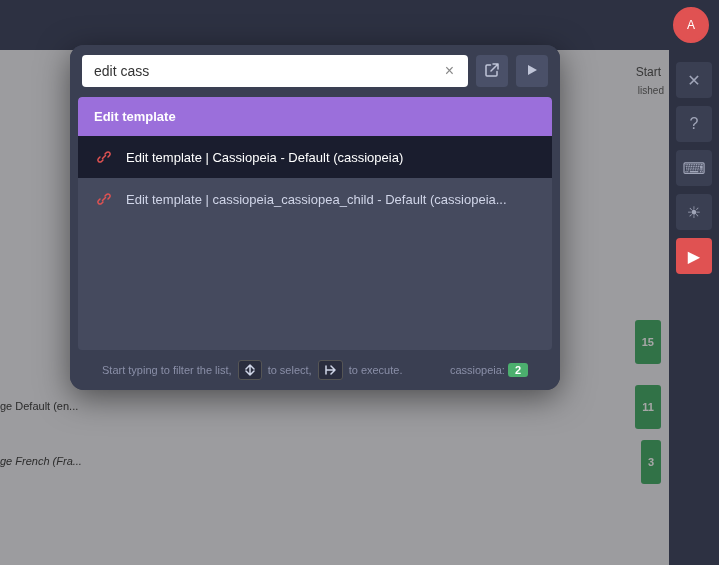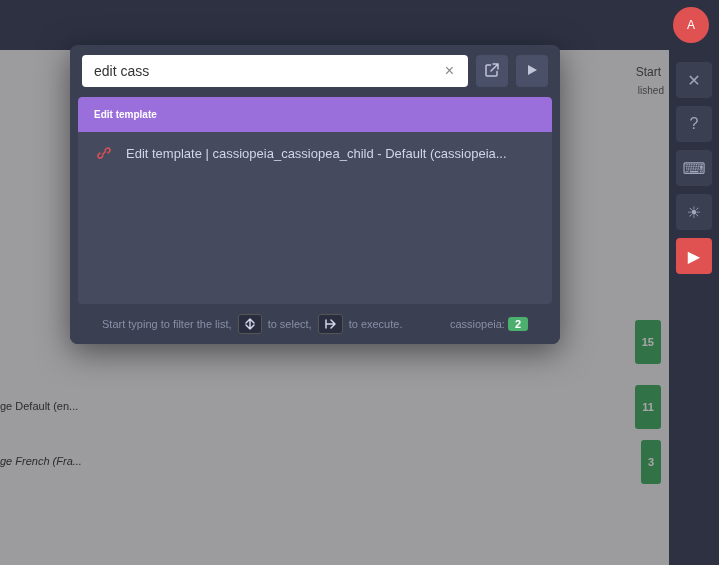--- a/index.html
+++ b/index.html
@@ -114,21 +114,21 @@
       z-index: 10;
     }
 
     
     .command-palette {
       position: absolute;
       top: 45px;
       left: 70px;
       width: 490px;
       background: #3a3f52;
-      border-radius: 8px;
+      border-radius: 14px;
       box-shadow: 0 8px 32px rgba(0,0,0,0.5);
       z-index: 20;
       overflow: hidden;
     }
 
     
     .search-bar {
       display: flex;
       align-items: center;
       padding: 10px 12px;
@@ -184,21 +184,21 @@
       background: #454a5e;
       margin: 0 8px;
       border-radius: 4px;
       overflow: hidden;
     }
 
     
     .category-header {
       background: #9b6fdb;
       padding: 12px 16px;
-      font-size: 10px;
+      font-size: 13px;
       font-weight: 600;
       color: white;
       border-radius: 4px 4px 0 0;
     }
 
     
     .result-item {
       display: flex;
       align-items: center;
       padding: 11px 16px;
@@ -341,20 +341,28 @@
           <polygon points="2,1 11,6 2,11" fill="#c0c5d8"></polygon>
         </svg>
       </span>
     </button>
   </div>
 
   <div class="results-area">
 
     <div class="category-header">Edit template</div>
 
+    <div class="result-item selected">
+      <span class="result-icon">
+        <svg width="16" height="16" viewBox="0 0 16 16" fill="none" xmlns="http://www.w3.org/2000/svg">
+          <path d="M6.5 9.5l3-3M9 5l1.5-1.5a2.121 2.121 0 013 3L12 8M7 11l-1.5 1.5a2.121 2.121 0 01-3-3L4 8" stroke="#e05252" stroke-width="1.5" stroke-linecap="round"></path>
+        </svg>
+      </span>
+      <span class="result-text">Edit template | Cassiopeia - Default (cassiopeia)</span>
+    </div>
 
     <div class="result-item">
       <span class="result-icon">
         <svg width="16" height="16" viewBox="0 0 16 16" fill="none" xmlns="http://www.w3.org/2000/svg">
           <path d="M6.5 9.5l3-3M9 5l1.5-1.5a2.121 2.121 0 013 3L12 8M7 11l-1.5 1.5a2.121 2.121 0 01-3-3L4 8" stroke="#e05252" stroke-width="1.5" stroke-linecap="round"></path>
         </svg>
       </span>
       <span class="result-text">Edit template | cassiopeia_cassiopea_child - Default (cassiopeia...</span>
     </div>
 

